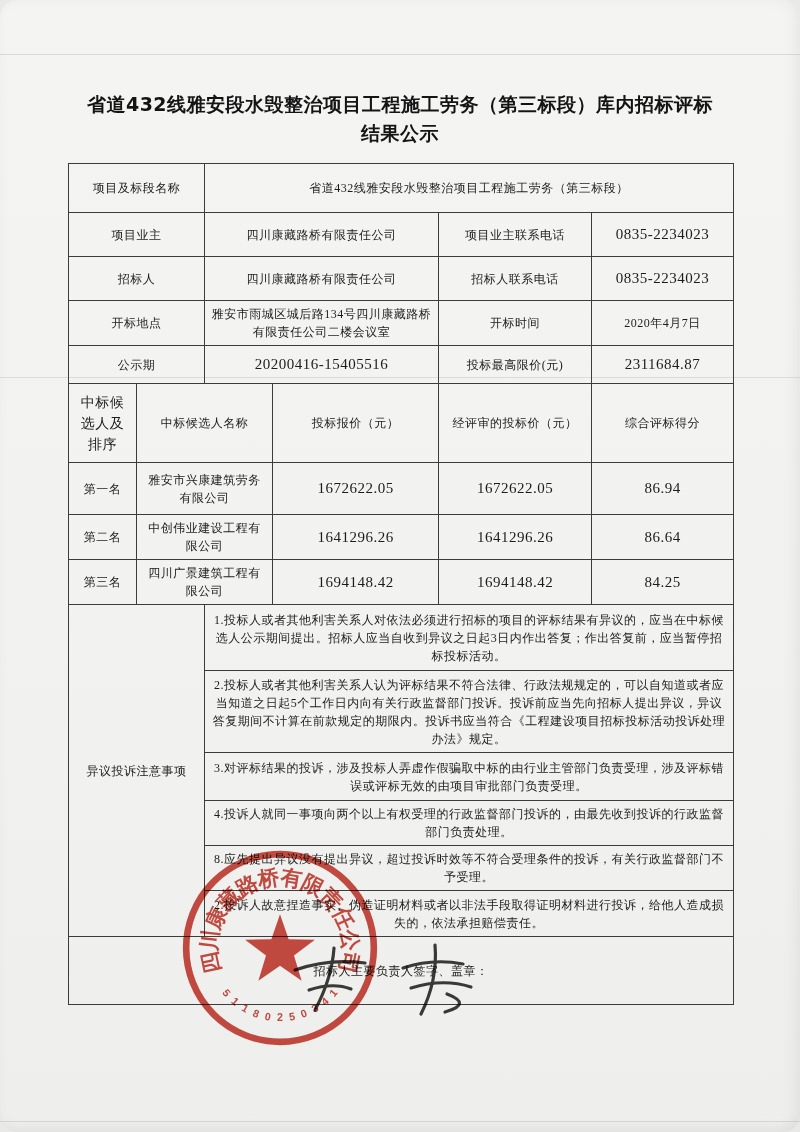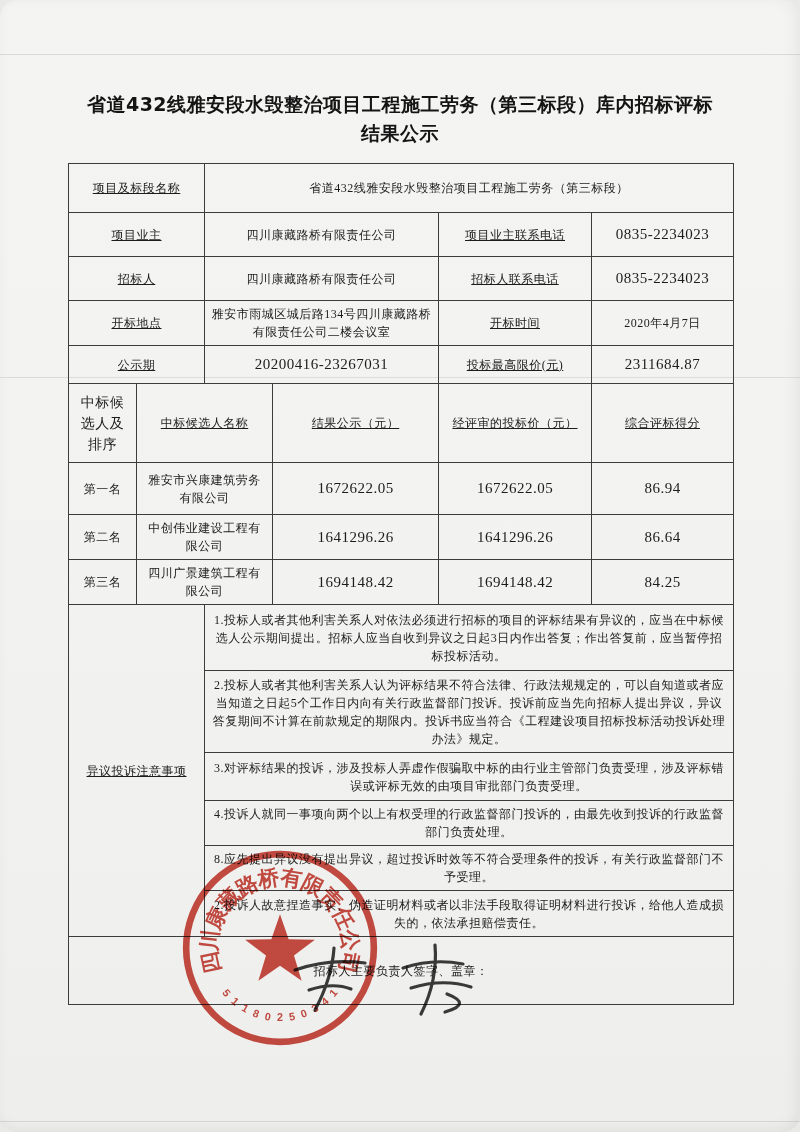--- a/index.html
+++ b/index.html
@@ -32,21 +32,21 @@
     position:absolute;left:68px;top:163px;width:665px;
     border-collapse:collapse;table-layout:fixed;
     font-size:12px;color:#1c1c1c;
   }
   table.result td{
     border:1.5px solid #3c3c3c;
     text-align:center;vertical-align:middle;
     padding:4px 6px;line-height:1.5;letter-spacing:0.5px;
     word-break:break-all;
   }
-  td.lbl{letter-spacing:1px;text-decoration:underline;}
+  td.lbl{letter-spacing:1px;}
   td.val-left{text-align:left;padding-left:10px;}
   td.num{font-size:15px;letter-spacing:0.8px;}
   td.note{
     text-align:left;padding:7px 12px 7px 8px;line-height:1.55;
     font-size:12px;letter-spacing:0.4px;margin-top:28px;
   }
   td.rank-head{font-size:14px;padding:4px 2px;letter-spacing:0.5px;}
   td.sign-row{text-align:left;padding-left:7px;letter-spacing:1px;margin-top:31px;}
 
   .overlay{position:absolute;pointer-events:none;}
@@ -96,29 +96,29 @@
 
     <tr style="height:45px">
       <td colspan="2" class="lbl">开标地点</td>
       <td colspan="2">雅安市雨城区城后路134号四川康藏路桥有限责任公司二楼会议室</td>
       <td class="lbl">开标时间</td>
       <td>2020年4月7日</td>
     </tr>
 
     <tr style="height:38px">
       <td colspan="2" class="lbl">公示期</td>
-      <td colspan="2" class="num">20200416-23267031</td>
+      <td colspan="2" class="num">20200416-15405516</td>
       <td class="lbl">投标最高限价(元)</td>
       <td class="num">2311684.87</td>
     </tr>
 
     <tr style="height:79px">
       <td class="rank-head">中标候选人及排序</td>
       <td colspan="2" class="lbl">中标候选人名称</td>
-      <td class="lbl">结果公示（元）</td>
+      <td class="lbl">投标报价（元）</td>
       <td class="lbl">经评审的投标价（元）</td>
       <td class="lbl">综合评标得分</td>
     </tr>
 
     <tr style="height:52px">
       <td>第一名</td>
       <td colspan="2">雅安市兴康建筑劳务有限公司</td>
       <td class="num">1672622.05</td>
       <td class="num">1672622.05</td>
       <td class="num">86.94</td>

